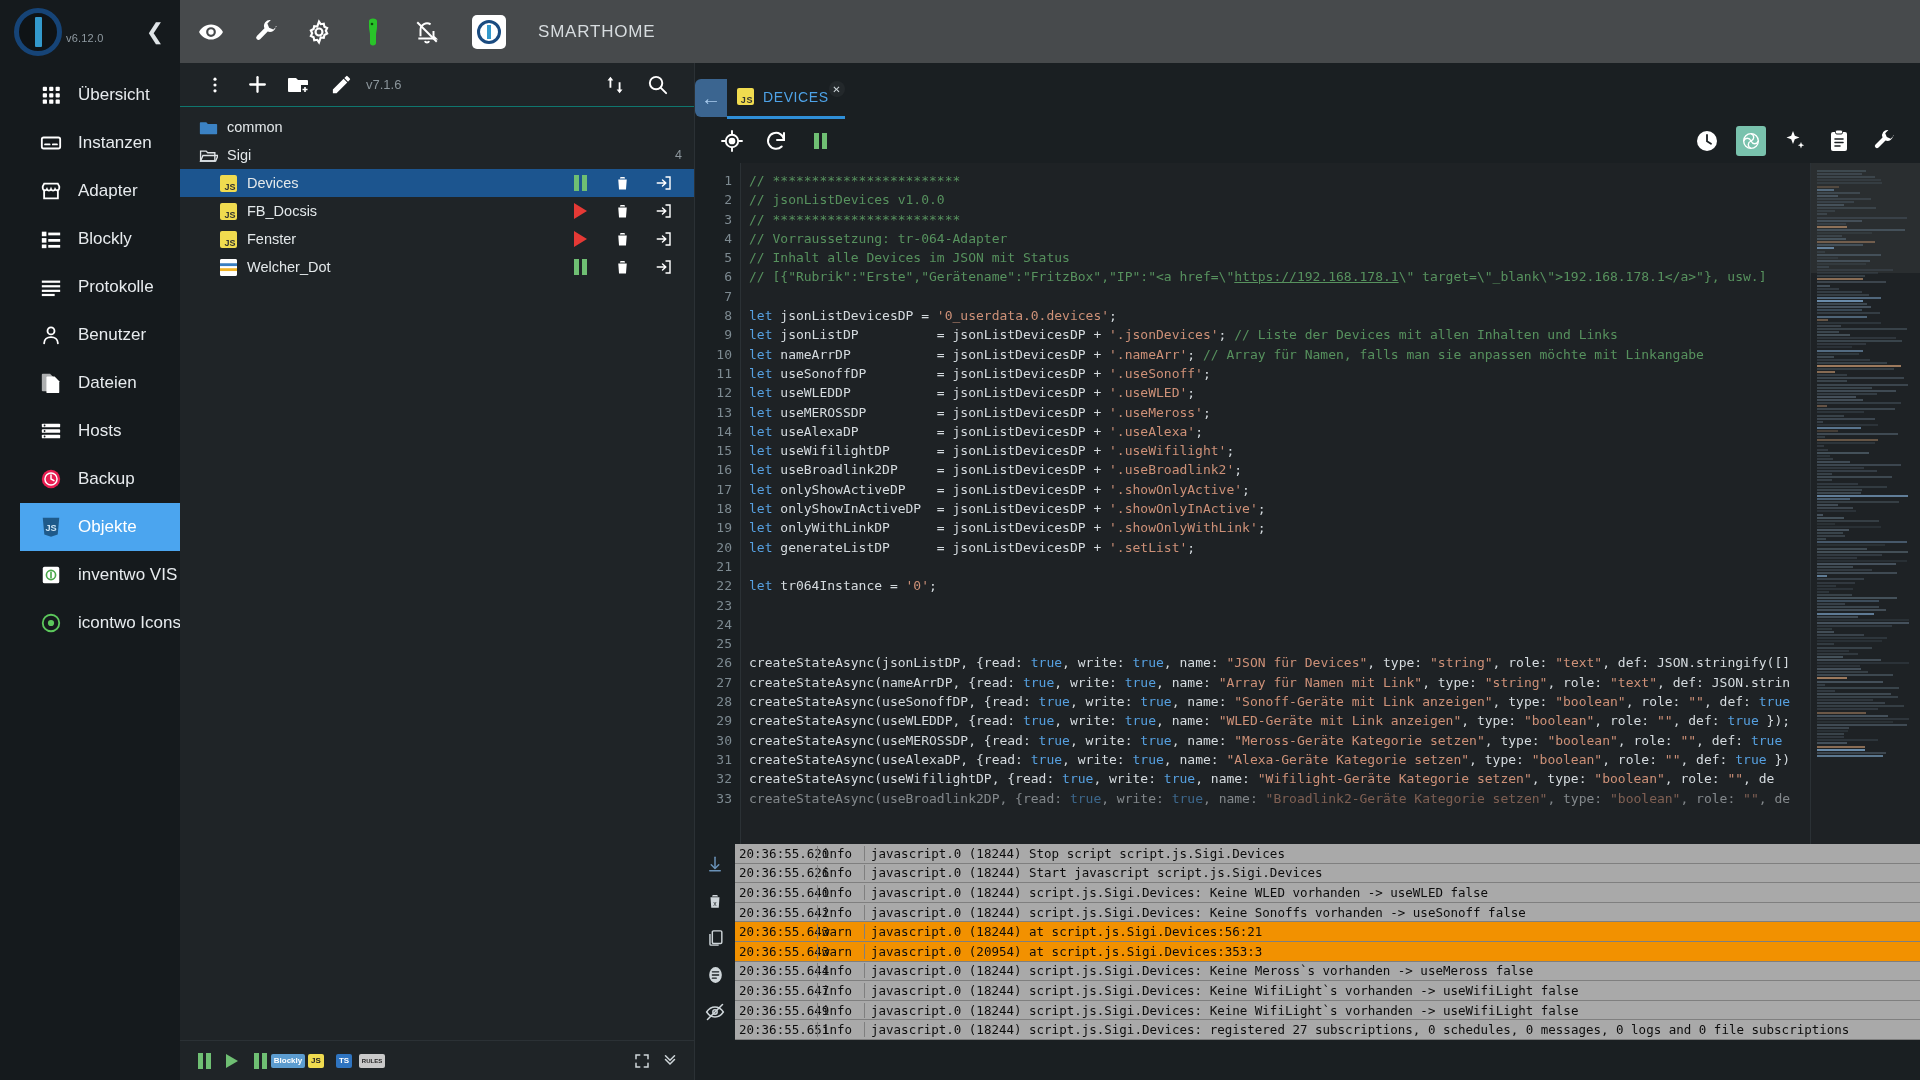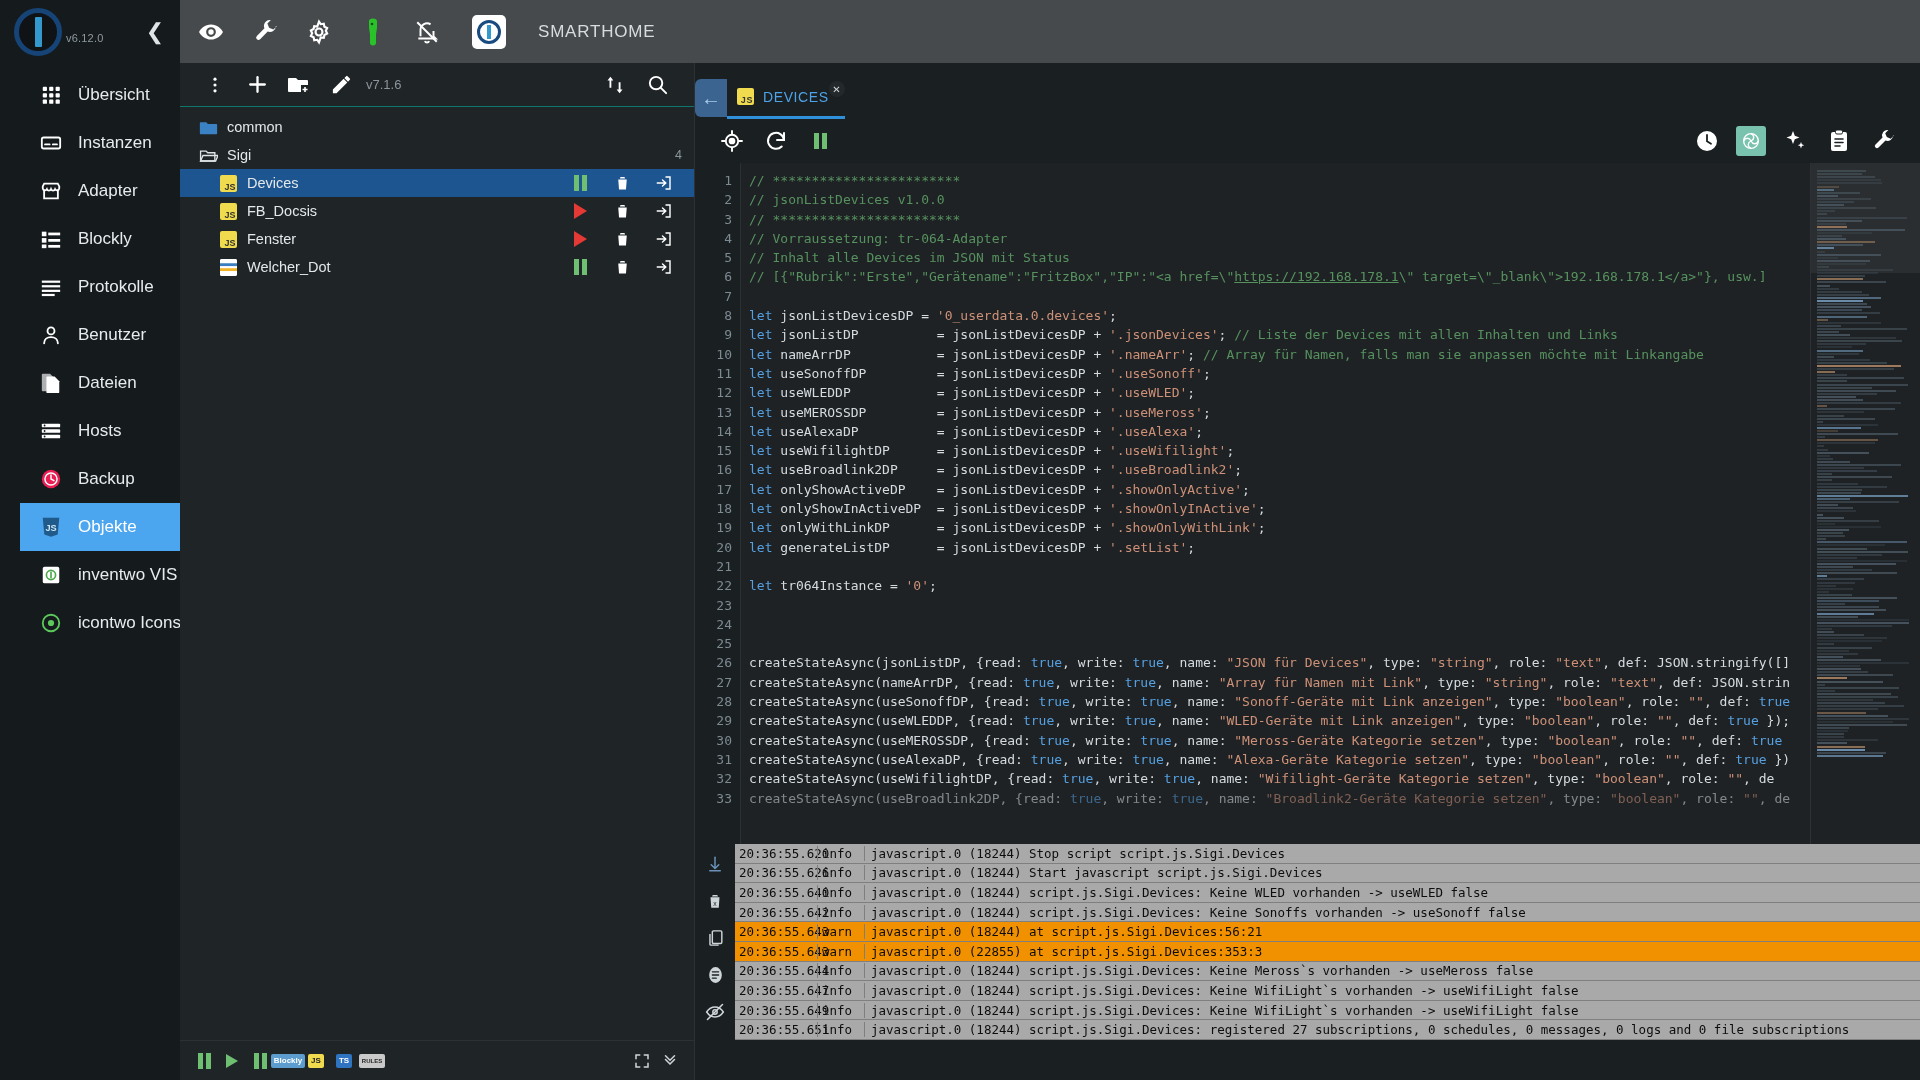--- a/index.html
+++ b/index.html
@@ -930,21 +930,21 @@
                 <span class="lr-msg">javascript.0 (18244) script.js.Sigi.Devices: Keine Sonoffs vorhanden -&gt; useSonoff false</span>
               </div>
               <div class="log-row warn">
                 <span class="lr-time">20:36:55.643</span>
                 <span class="lr-sev">warn</span>
                 <span class="lr-msg">javascript.0 (18244) at script.js.Sigi.Devices:56:21</span>
               </div>
               <div class="log-row warn">
                 <span class="lr-time">20:36:55.643</span>
                 <span class="lr-sev">warn</span>
-                <span class="lr-msg">javascript.0 (22855) at script.js.Sigi.Devices:353:3</span>
+                <span class="lr-msg">javascript.0 (20954) at script.js.Sigi.Devices:353:3</span>
               </div>
               <div class="log-row">
                 <span class="lr-time">20:36:55.644</span>
                 <span class="lr-sev">info</span>
                 <span class="lr-msg">javascript.0 (18244) script.js.Sigi.Devices: Keine Meross`s vorhanden -&gt; useMeross false</span>
               </div>
               <div class="log-row">
                 <span class="lr-time">20:36:55.647</span>
                 <span class="lr-sev">info</span>
                 <span class="lr-msg">javascript.0 (18244) script.js.Sigi.Devices: Keine WifiLight`s vorhanden -&gt; useWifiLight false</span>

